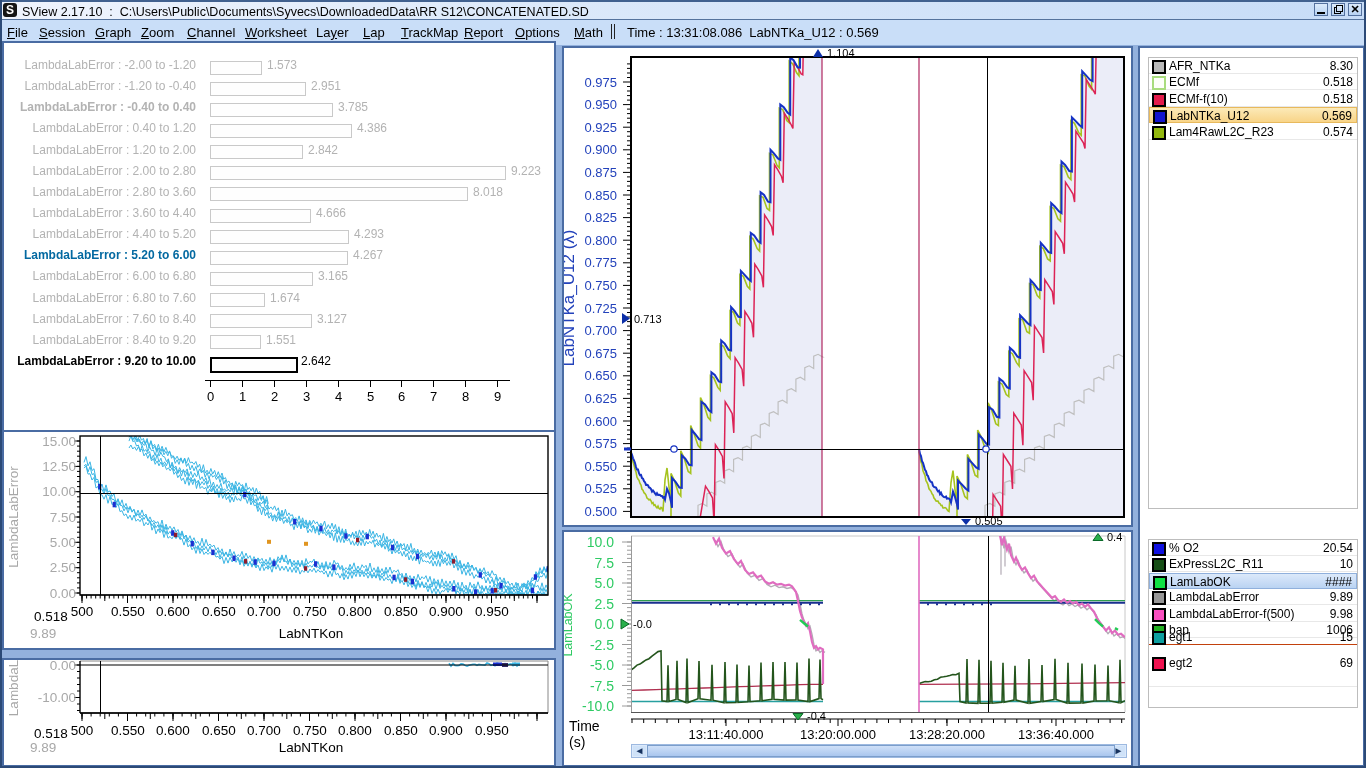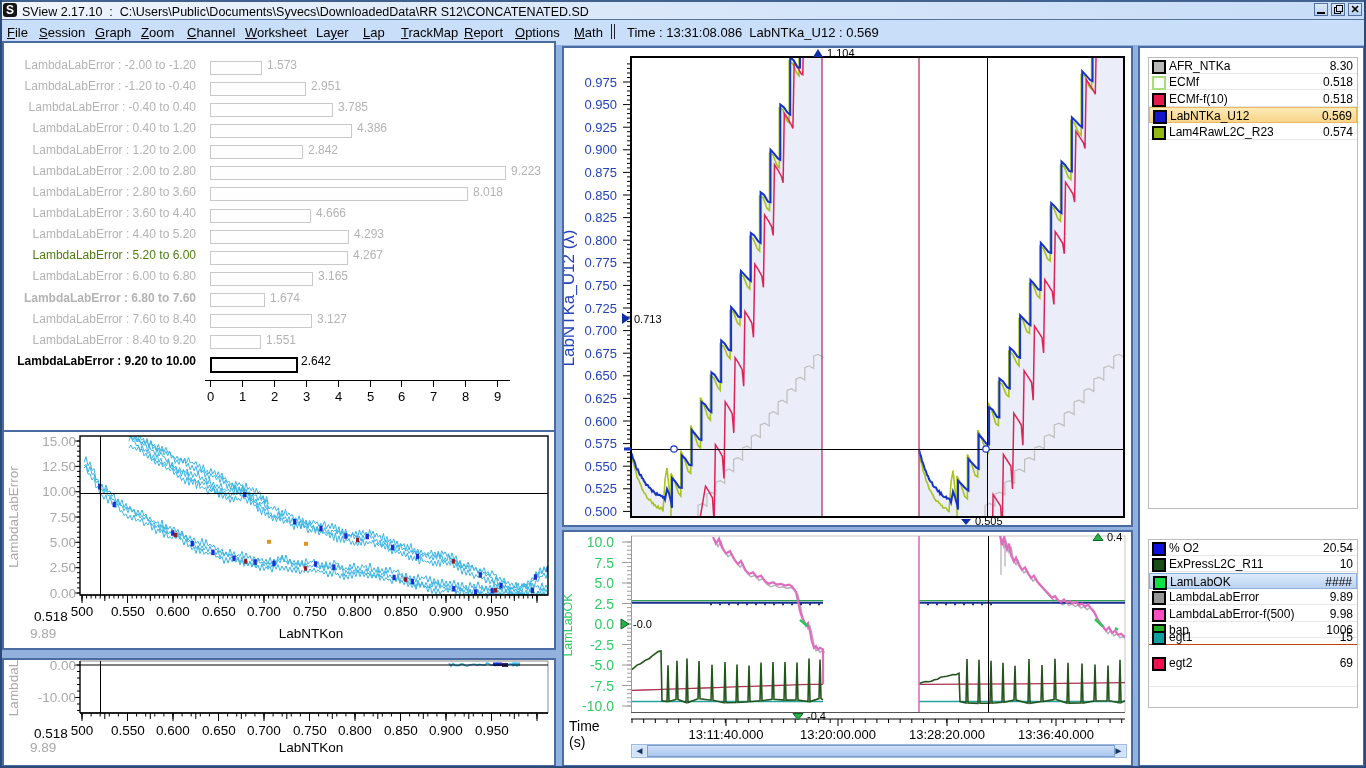--- a/index.html
+++ b/index.html
@@ -45,48 +45,48 @@
     <span style="position:absolute;left:614px;top:4px;width:1px;height:15px;background:#222"></span>
     <span style="position:absolute;left:627px;top:5px">Time : 13:31:08.086&nbsp;&nbsp;LabNTKa_U12 : 0.569</span>
   </div>
 <div class="panel" style="left:2px;top:41px;width:554px;height:430px;font-size:12px">
     <div style="position:absolute;right:358px;top:15px;color:#b3b3b3;font-weight:normal;white-space:nowrap">LambdaLabError : -2.00 to -1.20</div>
     <div style="position:absolute;left:206px;top:18px;width:50px;height:12px;border:1px solid #c9c9c9;background:#fefefe"></div>
     <div style="position:absolute;left:263px;top:15px;color:#b3b3b3">1.573</div>
     <div style="position:absolute;right:358px;top:36px;color:#b3b3b3;font-weight:normal;white-space:nowrap">LambdaLabError : -1.20 to -0.40</div>
     <div style="position:absolute;left:206px;top:39px;width:94px;height:12px;border:1px solid #c9c9c9;background:#fefefe"></div>
     <div style="position:absolute;left:307px;top:36px;color:#b3b3b3">2.951</div>
-    <div style="position:absolute;right:358px;top:57px;color:#b3b3b3;font-weight:normal;white-space:nowrap">LambdaLabError : -0.40 to 0.40</div>
+    <div style="position:absolute;right:358px;top:57px;color:#b3b3b3;font-weight:bold;white-space:nowrap">LambdaLabError : -0.40 to 0.40</div>
     <div style="position:absolute;left:206px;top:60px;width:121px;height:12px;border:1px solid #c9c9c9;background:#fefefe"></div>
     <div style="position:absolute;left:334px;top:57px;color:#b3b3b3">3.785</div>
     <div style="position:absolute;right:358px;top:78px;color:#b3b3b3;font-weight:normal;white-space:nowrap">LambdaLabError : 0.40 to 1.20</div>
     <div style="position:absolute;left:206px;top:81px;width:140px;height:12px;border:1px solid #c9c9c9;background:#fefefe"></div>
     <div style="position:absolute;left:353px;top:78px;color:#b3b3b3">4.386</div>
     <div style="position:absolute;right:358px;top:100px;color:#b3b3b3;font-weight:normal;white-space:nowrap">LambdaLabError : 1.20 to 2.00</div>
     <div style="position:absolute;left:206px;top:102px;width:91px;height:12px;border:1px solid #c9c9c9;background:#fefefe"></div>
     <div style="position:absolute;left:304px;top:100px;color:#b3b3b3">2.842</div>
     <div style="position:absolute;right:358px;top:121px;color:#b3b3b3;font-weight:normal;white-space:nowrap">LambdaLabError : 2.00 to 2.80</div>
     <div style="position:absolute;left:206px;top:123px;width:294px;height:12px;border:1px solid #c9c9c9;background:#fefefe"></div>
     <div style="position:absolute;left:507px;top:121px;color:#b3b3b3">9.223</div>
     <div style="position:absolute;right:358px;top:142px;color:#b3b3b3;font-weight:normal;white-space:nowrap">LambdaLabError : 2.80 to 3.60</div>
     <div style="position:absolute;left:206px;top:144px;width:256px;height:12px;border:1px solid #c9c9c9;background:#fefefe"></div>
     <div style="position:absolute;left:469px;top:142px;color:#b3b3b3">8.018</div>
     <div style="position:absolute;right:358px;top:163px;color:#b3b3b3;font-weight:normal;white-space:nowrap">LambdaLabError : 3.60 to 4.40</div>
     <div style="position:absolute;left:206px;top:166px;width:99px;height:12px;border:1px solid #c9c9c9;background:#fefefe"></div>
     <div style="position:absolute;left:312px;top:163px;color:#b3b3b3">4.666</div>
     <div style="position:absolute;right:358px;top:184px;color:#b3b3b3;font-weight:normal;white-space:nowrap">LambdaLabError : 4.40 to 5.20</div>
     <div style="position:absolute;left:206px;top:187px;width:137px;height:12px;border:1px solid #c9c9c9;background:#fefefe"></div>
     <div style="position:absolute;left:350px;top:184px;color:#b3b3b3">4.293</div>
-    <div style="position:absolute;right:358px;top:205px;color:#4d7c0f;font-weight:normal;white-space:nowrap">LambdaLabError : 5.20 to 6.00</div>
+    <div style="position:absolute;right:358px;top:205px;color:#0369a1;font-weight:bold;white-space:nowrap">LambdaLabError : 5.20 to 6.00</div>
     <div style="position:absolute;left:206px;top:208px;width:136px;height:12px;border:1px solid #c9c9c9;background:#fefefe"></div>
     <div style="position:absolute;left:349px;top:205px;color:#b3b3b3">4.267</div>
     <div style="position:absolute;right:358px;top:226px;color:#b3b3b3;font-weight:normal;white-space:nowrap">LambdaLabError : 6.00 to 6.80</div>
     <div style="position:absolute;left:206px;top:229px;width:101px;height:12px;border:1px solid #c9c9c9;background:#fefefe"></div>
     <div style="position:absolute;left:314px;top:226px;color:#b3b3b3">3.165</div>
-    <div style="position:absolute;right:358px;top:248px;color:#b3b3b3;font-weight:bold;white-space:nowrap">LambdaLabError : 6.80 to 7.60</div>
+    <div style="position:absolute;right:358px;top:248px;color:#b3b3b3;font-weight:normal;white-space:nowrap">LambdaLabError : 6.80 to 7.60</div>
     <div style="position:absolute;left:206px;top:250px;width:53px;height:12px;border:1px solid #c9c9c9;background:#fefefe"></div>
     <div style="position:absolute;left:266px;top:248px;color:#b3b3b3">1.674</div>
     <div style="position:absolute;right:358px;top:269px;color:#b3b3b3;font-weight:normal;white-space:nowrap">LambdaLabError : 7.60 to 8.40</div>
     <div style="position:absolute;left:206px;top:271px;width:100px;height:12px;border:1px solid #c9c9c9;background:#fefefe"></div>
     <div style="position:absolute;left:313px;top:269px;color:#b3b3b3">3.127</div>
     <div style="position:absolute;right:358px;top:290px;color:#b3b3b3;font-weight:normal;white-space:nowrap">LambdaLabError : 8.40 to 9.20</div>
     <div style="position:absolute;left:206px;top:292px;width:49px;height:12px;border:1px solid #c9c9c9;background:#fefefe"></div>
     <div style="position:absolute;left:262px;top:290px;color:#b3b3b3">1.551</div>
     <div style="position:absolute;right:358px;top:311px;color:#000;font-weight:bold;white-space:nowrap">LambdaLabError : 9.20 to 10.00</div>
     <div style="position:absolute;left:206px;top:314px;width:84px;height:12px;border:2px solid #000;background:#fefefe"></div>

